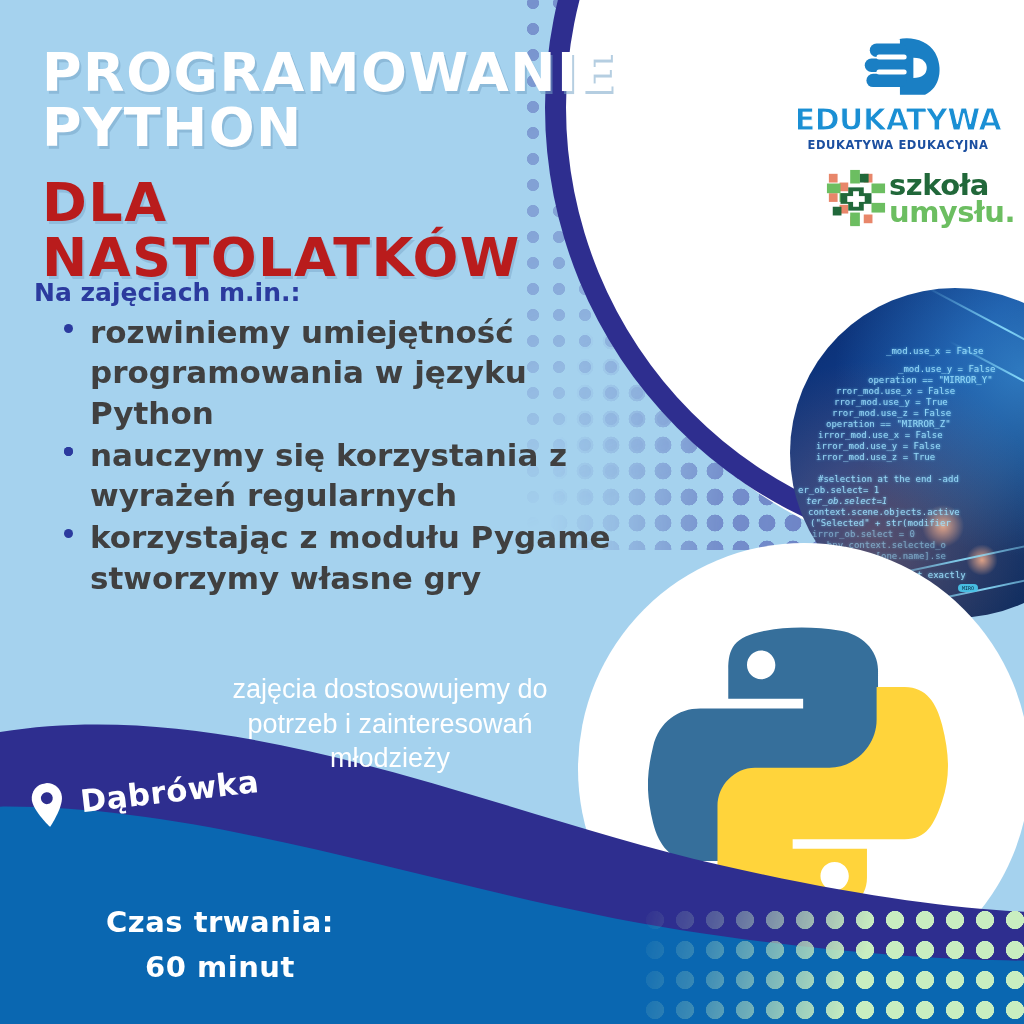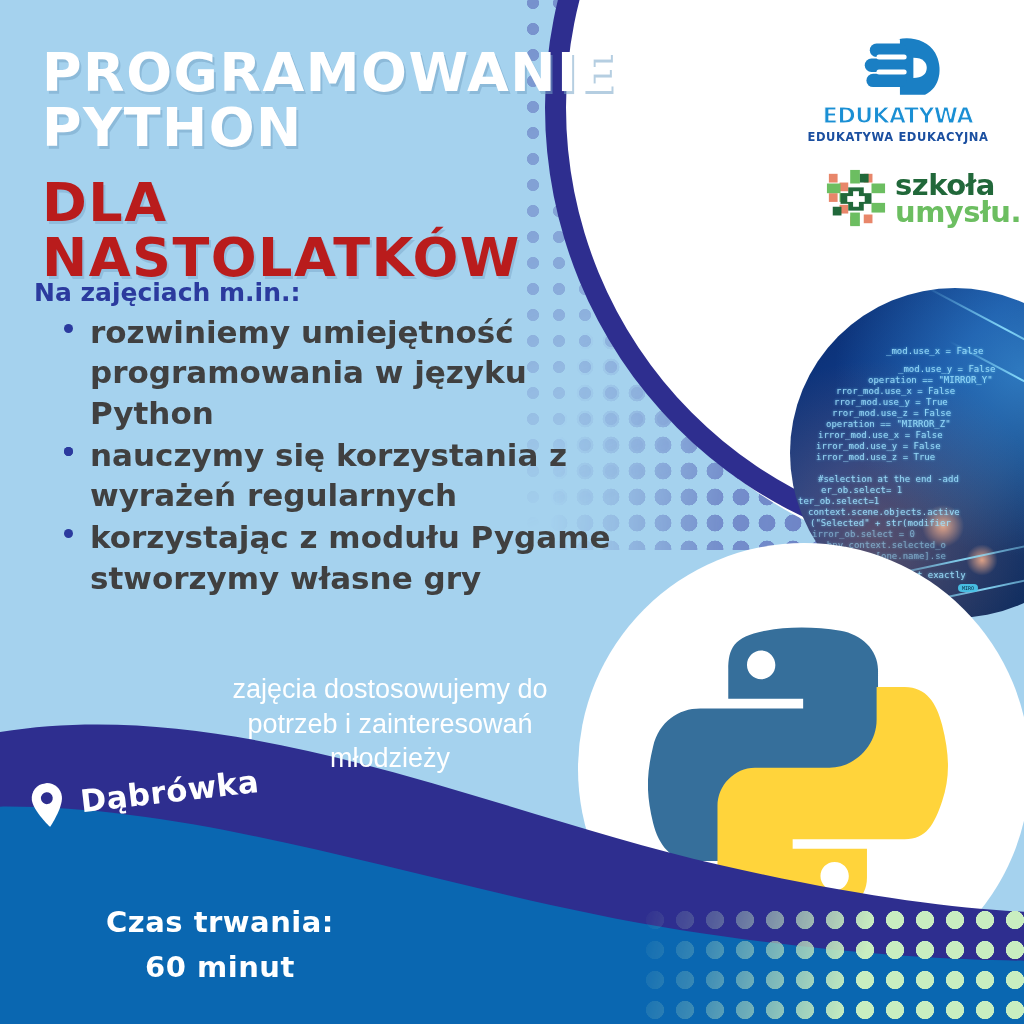--- a/index.html
+++ b/index.html
@@ -199,36 +199,36 @@
     color:#ffffff;
     letter-spacing:.5px;
   }
 
   
   #logo-edukatywa { left:793px; top:36px; width:210px; text-align:center; }
   #logo-edukatywa .thumb { height:62px; margin-bottom:3px; }
   #logo-edukatywa .wordmark {
     font-family:"DejaVu Sans", sans-serif;
     font-weight:bold;
-    font-size:22px;
+    font-size:30px;
     letter-spacing:-.5px;
     color:#1a8fd4;
     line-height:1;
     -webkit-text-stroke:1px #ffffff;
   }
   #logo-edukatywa .sub {
     font-family:"DejaVu Sans", sans-serif;
     font-weight:bold;
     font-size:11.5px;
     letter-spacing:.6px;
     color:#1b4fa0;
     margin-top:3px;
   }
 
-  #logo-szkola { left:825px; top:168px; width:190px; display:flex; align-items:center; gap:8px; }
+  #logo-szkola { left:825px; top:168px; width:190px; display:flex; align-items:center; gap:2px; }
   #logo-szkola .emblem { width:62px; height:62px; flex:0 0 62px; }
   #logo-szkola .words { line-height:.92; }
   #logo-szkola .w1 {
     font-family:"DejaVu Sans", sans-serif; font-weight:bold;
     font-size:29px; color:#21683a; letter-spacing:-.5px;
   }
   #logo-szkola .w2 {
     font-family:"DejaVu Sans", sans-serif; font-weight:bold;
     font-size:29px; color:#6cbe61; letter-spacing:-.5px;
   }
@@ -305,22 +305,22 @@
     <div class="codeline" style="left:108px;  top:76px;">_mod.use_y = False</div>
     <div class="codeline" style="left:78px;  top:87px;">operation == "MIRROR_Y"</div>
     <div class="codeline" style="left:46px;  top:98px;">rror_mod.use_x = False</div>
     <div class="codeline" style="left:44px;  top:109px;text-align:right;">rror_mod.use_y = True</div>
     <div class="codeline" style="left:42px;  top:120px;">rror_mod.use_z = False</div>
     <div class="codeline" style="left:36px;  top:131px;">operation == "MIRROR_Z"</div>
     <div class="codeline" style="left:28px;  top:142px;">irror_mod.use_x = False</div>
     <div class="codeline" style="left:26px;  top:153px;">irror_mod.use_y = False</div>
     <div class="codeline" style="left:26px;  top:164px;">irror_mod.use_z = True</div>
     <div class="codeline" style="left:28px;  top:186px;">#selection at the end -add</div>
-    <div class="codeline" style="left:31px;  top:197px;">er_ob.select= 1</div>
-    <div class="codeline" style="left:8px;  top:208px;">ter_ob.select=1</div>
+    <div class="codeline" style="left:8px;  top:197px;">er_ob.select= 1</div>
+    <div class="codeline" style="left:16px;  top:208px;font-style:italic;">ter_ob.select=1</div>
     <div class="codeline" style="left:18px;  top:219px;">context.scene.objects.active</div>
     <div class="codeline" style="left:20px;  top:230px;">("Selected" + str(modifier</div>
     <div class="codeline" style="left:22px;  top:241px; opacity:.6;">irror_ob.select = 0</div>
     <div class="codeline" style="left:26px;  top:252px; opacity:.6;">= bpy.context.selected_o</div>
     <div class="codeline" style="left:26px;  top:263px; opacity:.6;">ata.objects[one.name].se</div>
     <div class="codeline" style="left:24px;  top:282px;">print("please select exactly</div>
     <div class="chip" style="left:20px;  top:268px;">MODIFI</div>
     <div class="chip" style="left:22px;  top:293px;">MODIFI</div>
     <div class="chip o" style="left:88px;  top:296px;">OPERAT</div>
     <div class="chip w" style="left:124px; top:295px;">CLA</div>

